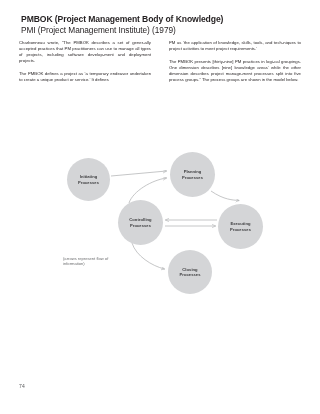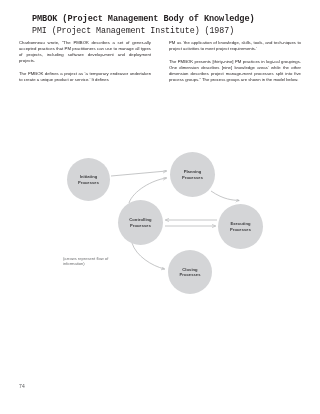--- a/index.html
+++ b/index.html
@@ -19,24 +19,23 @@
   .page {
     position: absolute;
     inset: 0;
     width: 320px;
     height: 414px;
   }
 
   
   .header {
     position: absolute;
-    left: 32px;
+    left: 21px;
     top: 14px;
     width: 282px;
-    font-family: Liberation Mono, monospace;
   }
   .title-main {
     font-size: 8.6px;
     font-weight: bold;
     letter-spacing: -0.1px;
     line-height: 11px;
     margin: 0;
     color: #231f20;
   }
   .title-sub {
@@ -129,21 +128,21 @@
     letter-spacing: 0.1px;
   }
 </style>
 </head>
 <body>
 
 <div class="page">
 
   <div class="header">
     <h1 class="title-main">PMBOK (Project Management Body of Knowledge)</h1>
-    <h2 class="title-sub">PMI (Project Management Institute) (1987)</h2>
+    <h2 class="title-sub">PMI (Project Management Institute) (1979)</h2>
   </div>
 
   <div class="columns">
     <div class="col">
       <p>Charbonneau wrote, “The PMBOK describes a set of gener-ally accepted practices that PM practitioners can use to manage all types of projects, including software develop-ment and deployment projects.</p>
       <p>The PMBOK defines a project as ‘a temporary endeavor undertaken to create a unique product or service.’ It defines</p>
     </div>
     <div class="col">
       <p>PM as ‘the application of knowledge, skills, tools, and tech-niques to project activities to meet project requirements.’</p>
       <p>The PMBOK presents [thirty-nine] PM practices in logi-cal groupings. One dimension describes [nine] knowledge areas’ while the other dimension describes project manage-ment processes split into five process groups.” The process groups are shown in the model below.</p>

